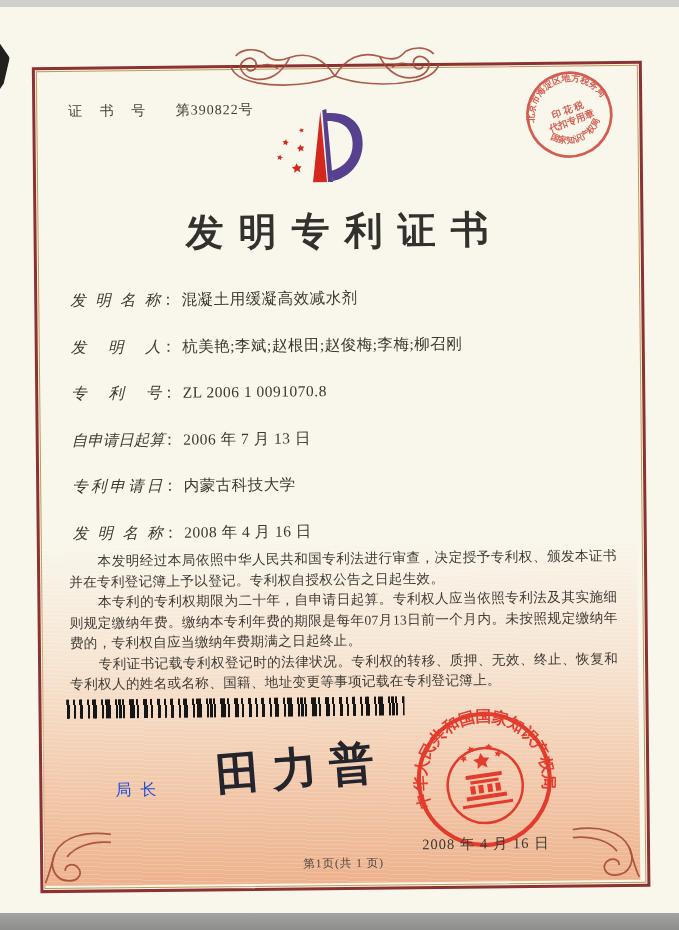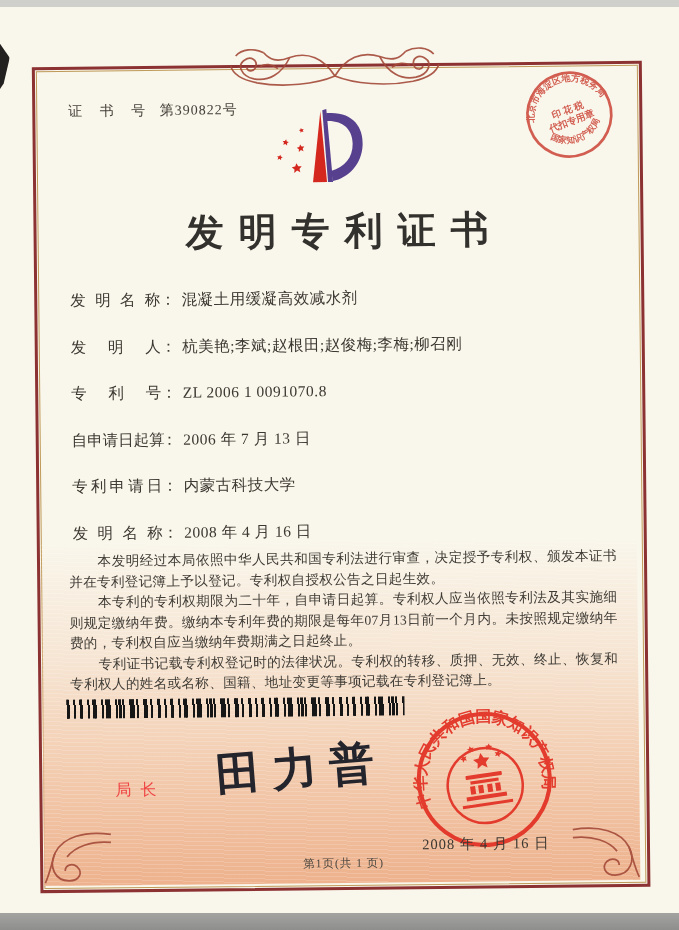--- a/index.html
+++ b/index.html
@@ -16,39 +16,39 @@
       repeating-linear-gradient(2deg, rgba(255,255,255,.16) 0 1px, rgba(0,0,0,0) 1px 4px),
       linear-gradient(180deg, rgba(241,199,170,0) 0%, rgba(241,196,164,.35) 35%, rgba(240,186,150,.72) 68%, rgba(237,174,136,.95) 100%);
   }
   .wedge{position:absolute;left:0;top:30px;width:14px;height:64px;background:#23211f;
     clip-path:polygon(0 6%,100% 38%,55% 78%,0 96%);}
   .orn-top{position:absolute;left:228px;top:36px;}
   .corner-bl{position:absolute;left:39px;top:826px;}
   .corner-br{position:absolute;left:567px;top:826px;transform:scaleX(-1);}
   .certno{position:absolute;left:72px;top:100px;font-size:14px;color:#45403a;white-space:nowrap;}
   .certno .lab{letter-spacing:7px;}
-  .certno .val{margin-left:4px;letter-spacing:1px;}
+  .certno .val{margin-left:20px;letter-spacing:1px;}
   .taxstamp{position:absolute;left:528px;top:72px;width:90px;height:90px;transform:rotate(-20deg);opacity:.88;}
   .logo{position:absolute;left:270px;top:105px;width:112px;height:86px;}
   .title{position:absolute;left:0;top:206px;width:100%;text-align:center;
     font-size:38px;font-weight:bold;color:#33312d;letter-spacing:15px;text-indent:15px;}
   .fields{position:absolute;left:72px;top:288px;display:flex;flex-direction:column;gap:24.5px;
     font-size:15.5px;color:#3c3832;}
   .frow{display:flex;align-items:baseline;height:22px;white-space:nowrap;}
-  .flabel{display:inline-block;width:90px;text-align:justify;text-align-last:justify;}
+  .flabel{display:inline-block;width:90px;text-align:justify;text-align-last:justify;font-style:italic;}
   .fcolon{margin-right:6px;}
   .fvalue{letter-spacing:.5px;}
   .bodytext{position:absolute;left:68px;top:549px;width:548px;font-size:13.6px;line-height:20.5px;
     color:#3f3b35;text-align:justify;}
   .bodytext p{margin:0;text-indent:2.1em;letter-spacing:.3px;}
   .barcode{position:absolute;left:64px;top:697px;width:338px;height:19px;
     background:
       repeating-linear-gradient(90deg,#161616 0 2px,rgba(0,0,0,0) 2px 7px),
       repeating-linear-gradient(90deg,#161616 0 3px,rgba(0,0,0,0) 3px 13px);}
-  .signer{position:absolute;left:112px;top:778px;font-size:16px;letter-spacing:9px;color:#ef4444;}
+  .signer{position:absolute;left:112px;top:778px;font-size:16px;letter-spacing:9px;color:#1d4ed8;}
   .sig{position:absolute;left:212px;top:738px;font-size:45px;font-weight:bold;color:#24242c;
     transform:rotate(-4deg);letter-spacing:12px;white-space:nowrap;}
   .bigseal{position:absolute;left:410px;top:710px;width:142px;height:142px;transform:rotate(-8deg);opacity:.93;}
   .sealdate{position:absolute;left:402px;top:836px;width:160px;text-align:center;
     font-size:14.5px;color:#3c3832;letter-spacing:1px;white-space:nowrap;}
   .footer{position:absolute;left:0;top:856px;width:100%;text-align:center;font-size:11.5px;
     letter-spacing:1px;color:#4a453e;}
   svg text{font-family:"Liberation Serif","DejaVu Serif",serif;}
 </style>
 </head>

